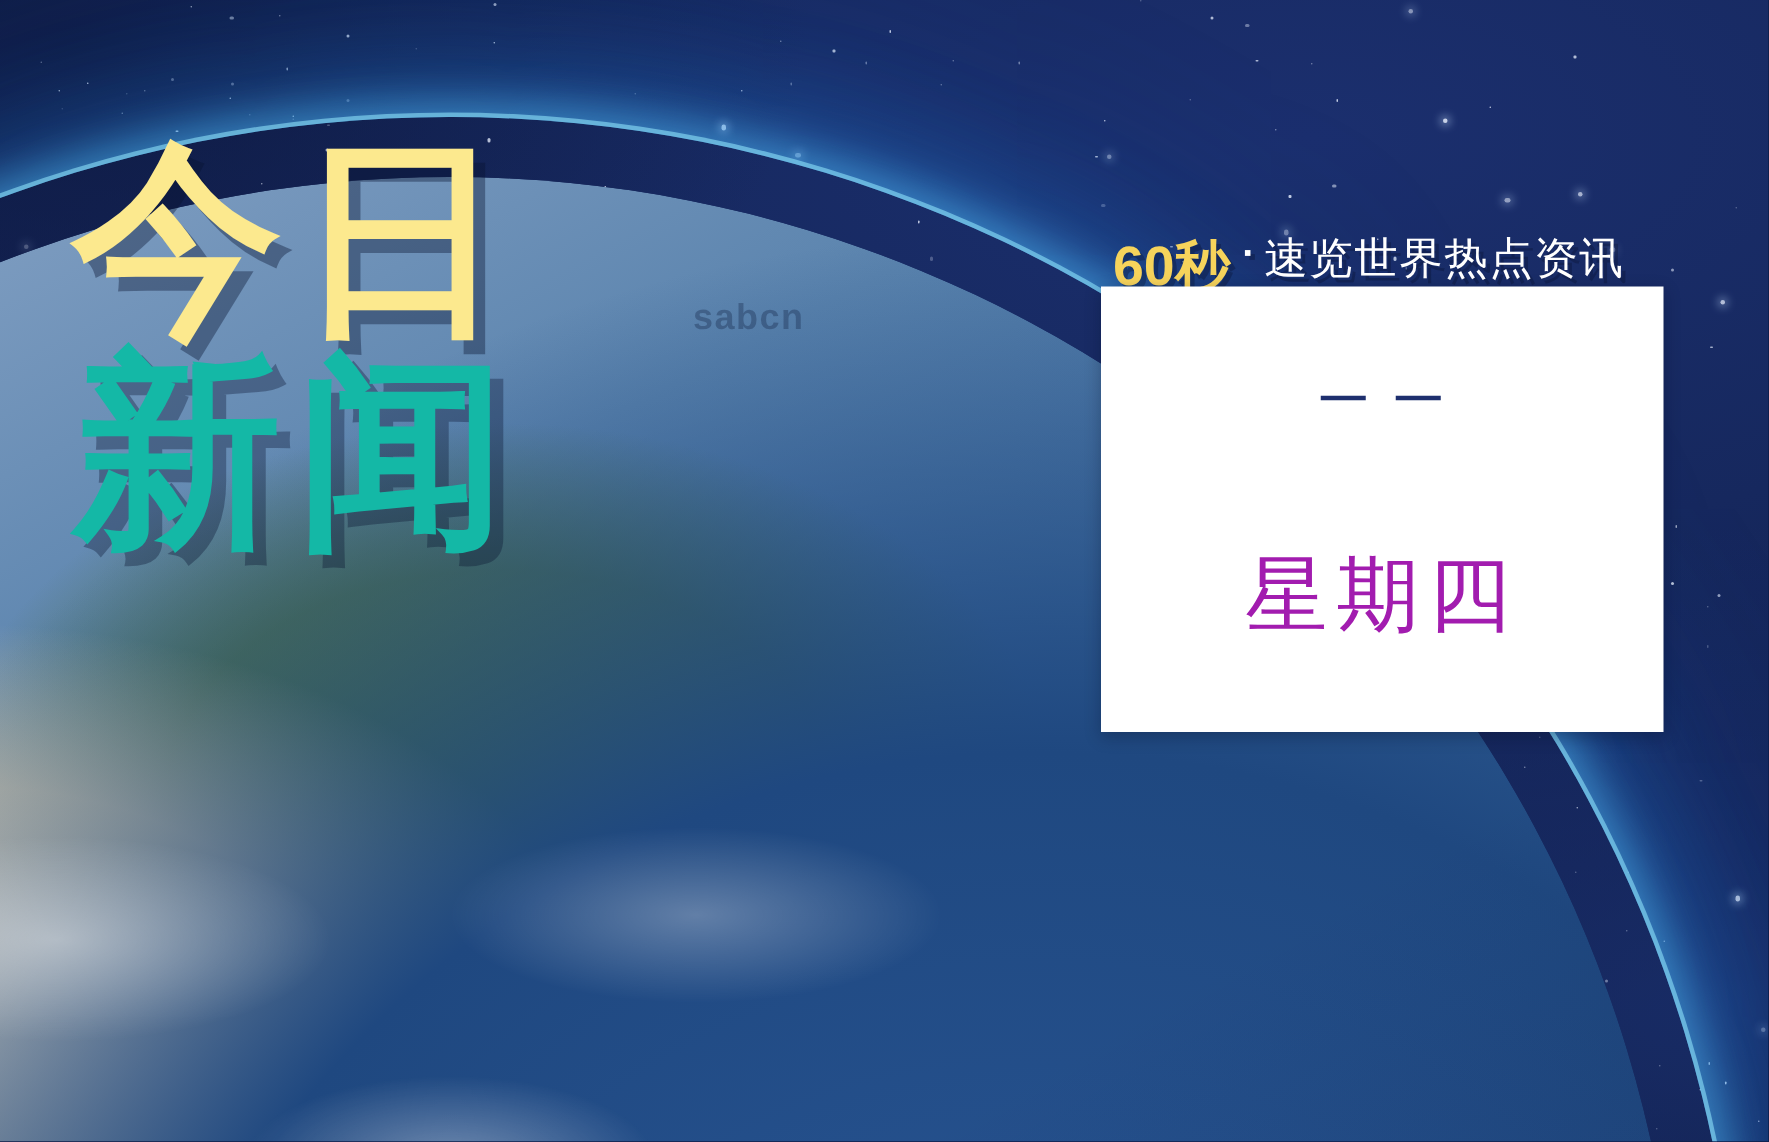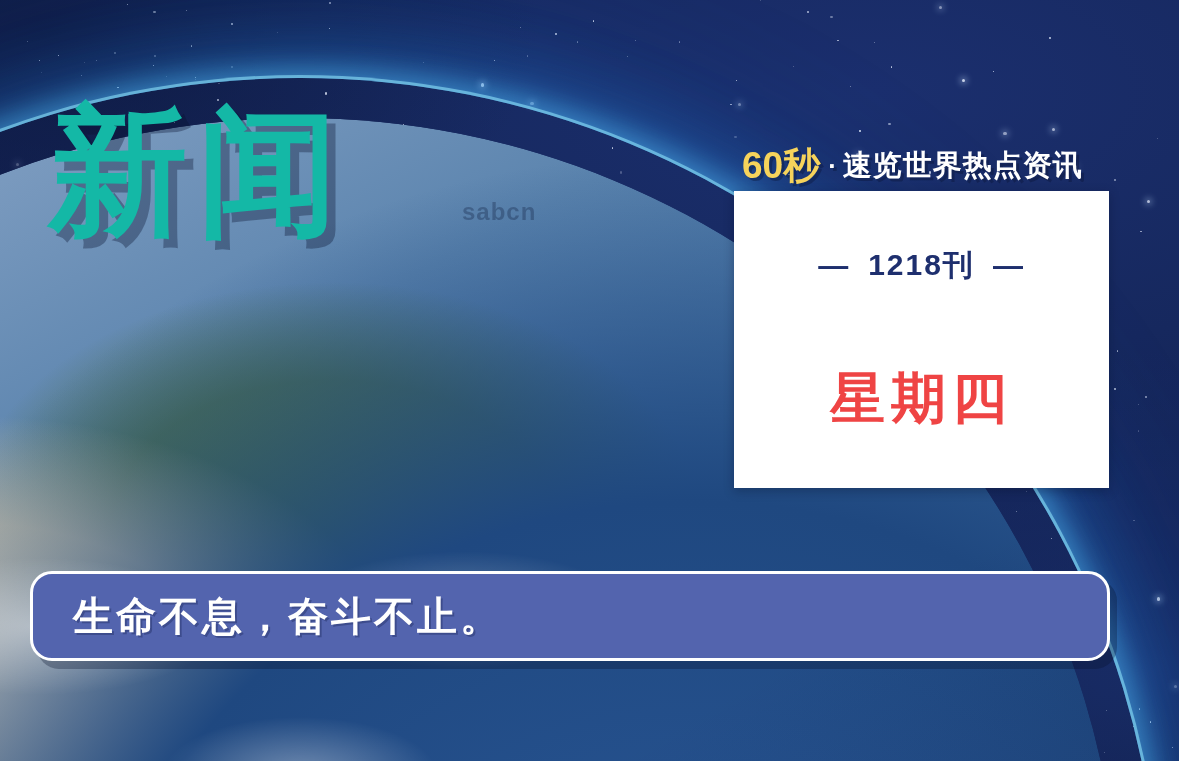--- a/index.html
+++ b/index.html
@@ -123,52 +123,52 @@
     min-width:194px;height:35px;
     background:#ffffff;border-radius:7px;
     display:flex;align-items:center;justify-content:center;
     color:#1d2f6b;font-size:21px;font-weight:700;letter-spacing:.5px;
     padding:0 10px;
     box-shadow:0 2px 6px rgba(5,12,35,.35);
   }
 
   
   .slogan{
-    position:absolute;left:742px;top:141px;
-    display:flex;align-items:center;
+    position:absolute;left:742px;top:153px;
+    display:flex;align-items:flex-start;
     white-space:nowrap;
     text-shadow:3px 3px 0 rgba(8,18,48,.35);
   }
   .slogan .sec{
     color:#F6D35B;font-size:37px;font-weight:700;letter-spacing:0px;
   }
   .slogan .dot{
     color:#ffffff;font-size:26px;font-weight:700;margin:0 6px 0 8px;
   }
   .slogan .txt{
-    color:#ffffff;font-size:29px;font-weight:700;letter-spacing:1px;
+    color:#ffffff;font-size:29px;font-weight:400;letter-spacing:1px;
   }
 
   
   .info-card{
     position:absolute;left:734px;top:191px;
     width:375px;height:297px;
     background:#ffffff;
     display:flex;flex-direction:column;align-items:center;
     justify-content:space-around;
     padding:16px 0 14px;
     box-shadow:0 3px 10px rgba(5,12,35,.30);
   }
   .issue{
     color:#1e2f6e;font-size:30px;font-weight:700;letter-spacing:2px;
     display:flex;align-items:center;gap:18px;
   }
   .issue .dash{font-size:30px;font-weight:700;}
   .weekday{
-    color:#ef4444;font-size:55px;font-weight:700;letter-spacing:6px;
+    color:#a21caf;font-size:55px;font-weight:400;letter-spacing:6px;
   }
   .lunar{
     color:#1e2f6e;font-size:58px;font-weight:700;letter-spacing:6px;
   }
 
   
   .quote-bar{
     position:absolute;left:30px;top:571px;
     width:1080px;height:90px;
     background:#5364AE;
@@ -327,36 +327,33 @@
   <div class="earth-glow"></div>
   <div class="earth-wrap">
     <div class="earth-body"></div>
     <div class="earth-clouds"></div>
     <div class="earth-terminator"></div>
   </div>
 
   <div class="watermark">sabcn</div>
 
   <div class="title-block">
+    <div class="title-line title-top">今日</div>
     <div class="title-line title-bottom">新闻</div>
   </div>
 
 
   <div class="slogan">
     <span class="sec">60秒</span>
     <span class="dot">·</span>
     <span class="txt">速览世界热点资讯</span>
   </div>
 
   <div class="info-card">
     <div class="issue">
       <span class="dash">—</span>
-      <span>1218刊</span>
       <span class="dash">—</span>
     </div>
     <div class="weekday">星期四</div>
   </div>
 
-  <div class="quote-bar">
-    <span class="quote-text">生命不息，奋斗不止。</span>
-  </div>
 
 </div>
 
 </body></html>

